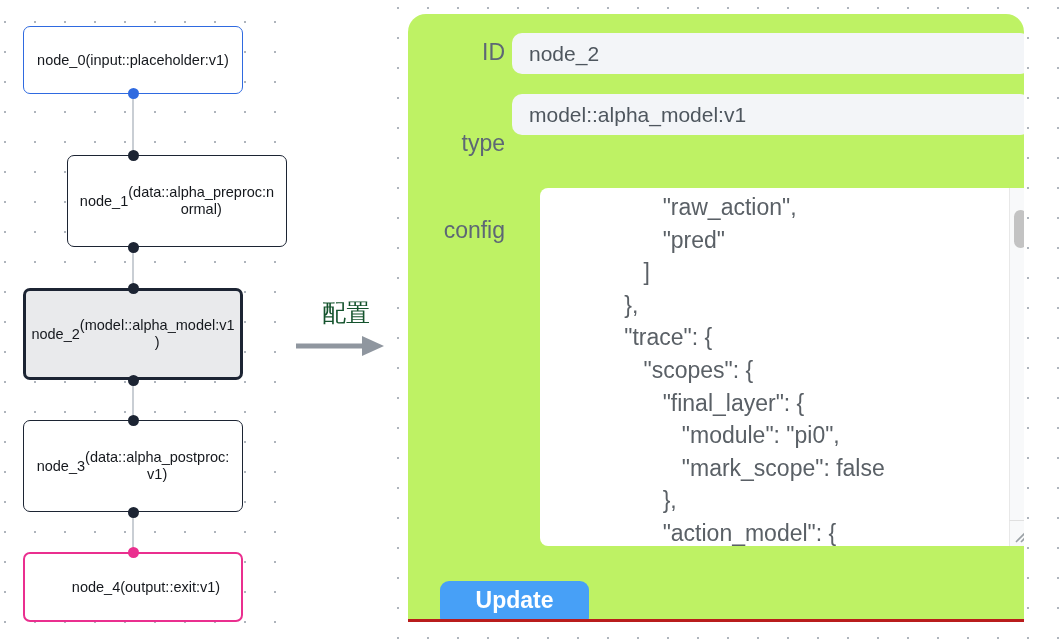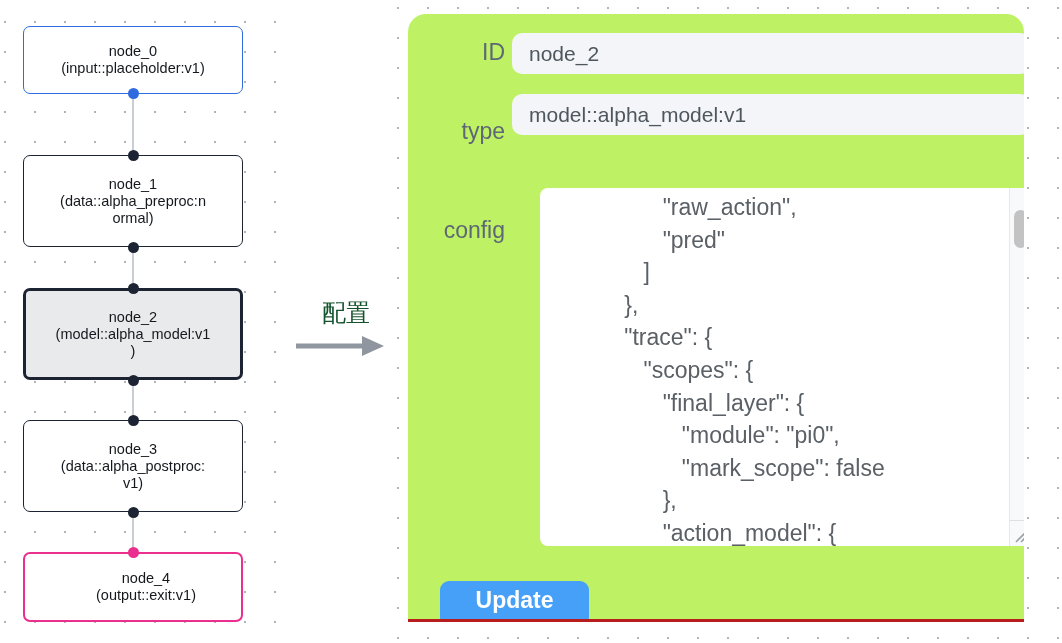--- a/index.html
+++ b/index.html
@@ -28,29 +28,29 @@
     position: absolute;
     left: 131.5px; top: 90px; width: 2px; height: 466px;
     background: #c9ced4; z-index: 0;
   }
   .node {
     position: absolute;
     left: 23px; width: 220px;
     background: #ffffff;
     border: 1.8px solid #1c2433;
     border-radius: 7px;
-    display: flex; flex-direction: column;
+    display: flex; flex-direction: row;
     align-items: center; justify-content: center;
     z-index: 1;
     text-align: center;
   }
   .node .ntitle { font-size: 14.5px; line-height: 17px; color: #15181d; }
   .node .nsub   { font-size: 14.5px; line-height: 17px; color: #15181d; white-space: pre-line; }
   .n0 { top: 26px;  height: 68px; border-color: #2f6ae0; }
-  .n1 { top: 155px; height: 92px; }
+  .n1 { top: 155px; height: 92px; margin-left: 44px; }
   .n2 { top: 288px; height: 92px; background: #e9eaec; border-width: 3px; }
   .n3 { top: 420px; height: 92px; }
   .n4 { top: 552px; height: 70px; border-color: #ea2f8f; border-width: 2px; padding-left: 26px; }
 
   .port {
     position: absolute; width: 11px; height: 11px;
     border-radius: 50%; background: #1c2433; z-index: 2;
   }
   .port.blue { background: #2f6ae0; }
   .port.pink { background: #ea2f8f; }
@@ -78,21 +78,21 @@
     border-radius: 18px 18px 0 0;
     border-bottom: 3px solid #b91c1c;
     overflow: hidden;
     z-index: 3;
   }
   .flabel {
     position: absolute; left: 0; width: 97px;
     text-align: right; font-size: 23px; line-height: 28px; color: #5d6775;
   }
   .flabel-id     { top: 24px; }
-  .flabel-type   { top: 103px; padding-left: 37px; }
+  .flabel-type   { top: 115px; padding-left: 37px; }
   .flabel-config { top: 182px; margin-top: 20px; }
 
   .finput {
     position: absolute; left: 104px; width: 518px; height: 41px;
     background: #f3f5f8; border: none; outline: none;
     border-radius: 10px;
     font-family: "Liberation Sans", "DejaVu Sans", sans-serif;
     font-size: 21px; color: #4e565e;
     padding: 0 0 0 17px;
   }

